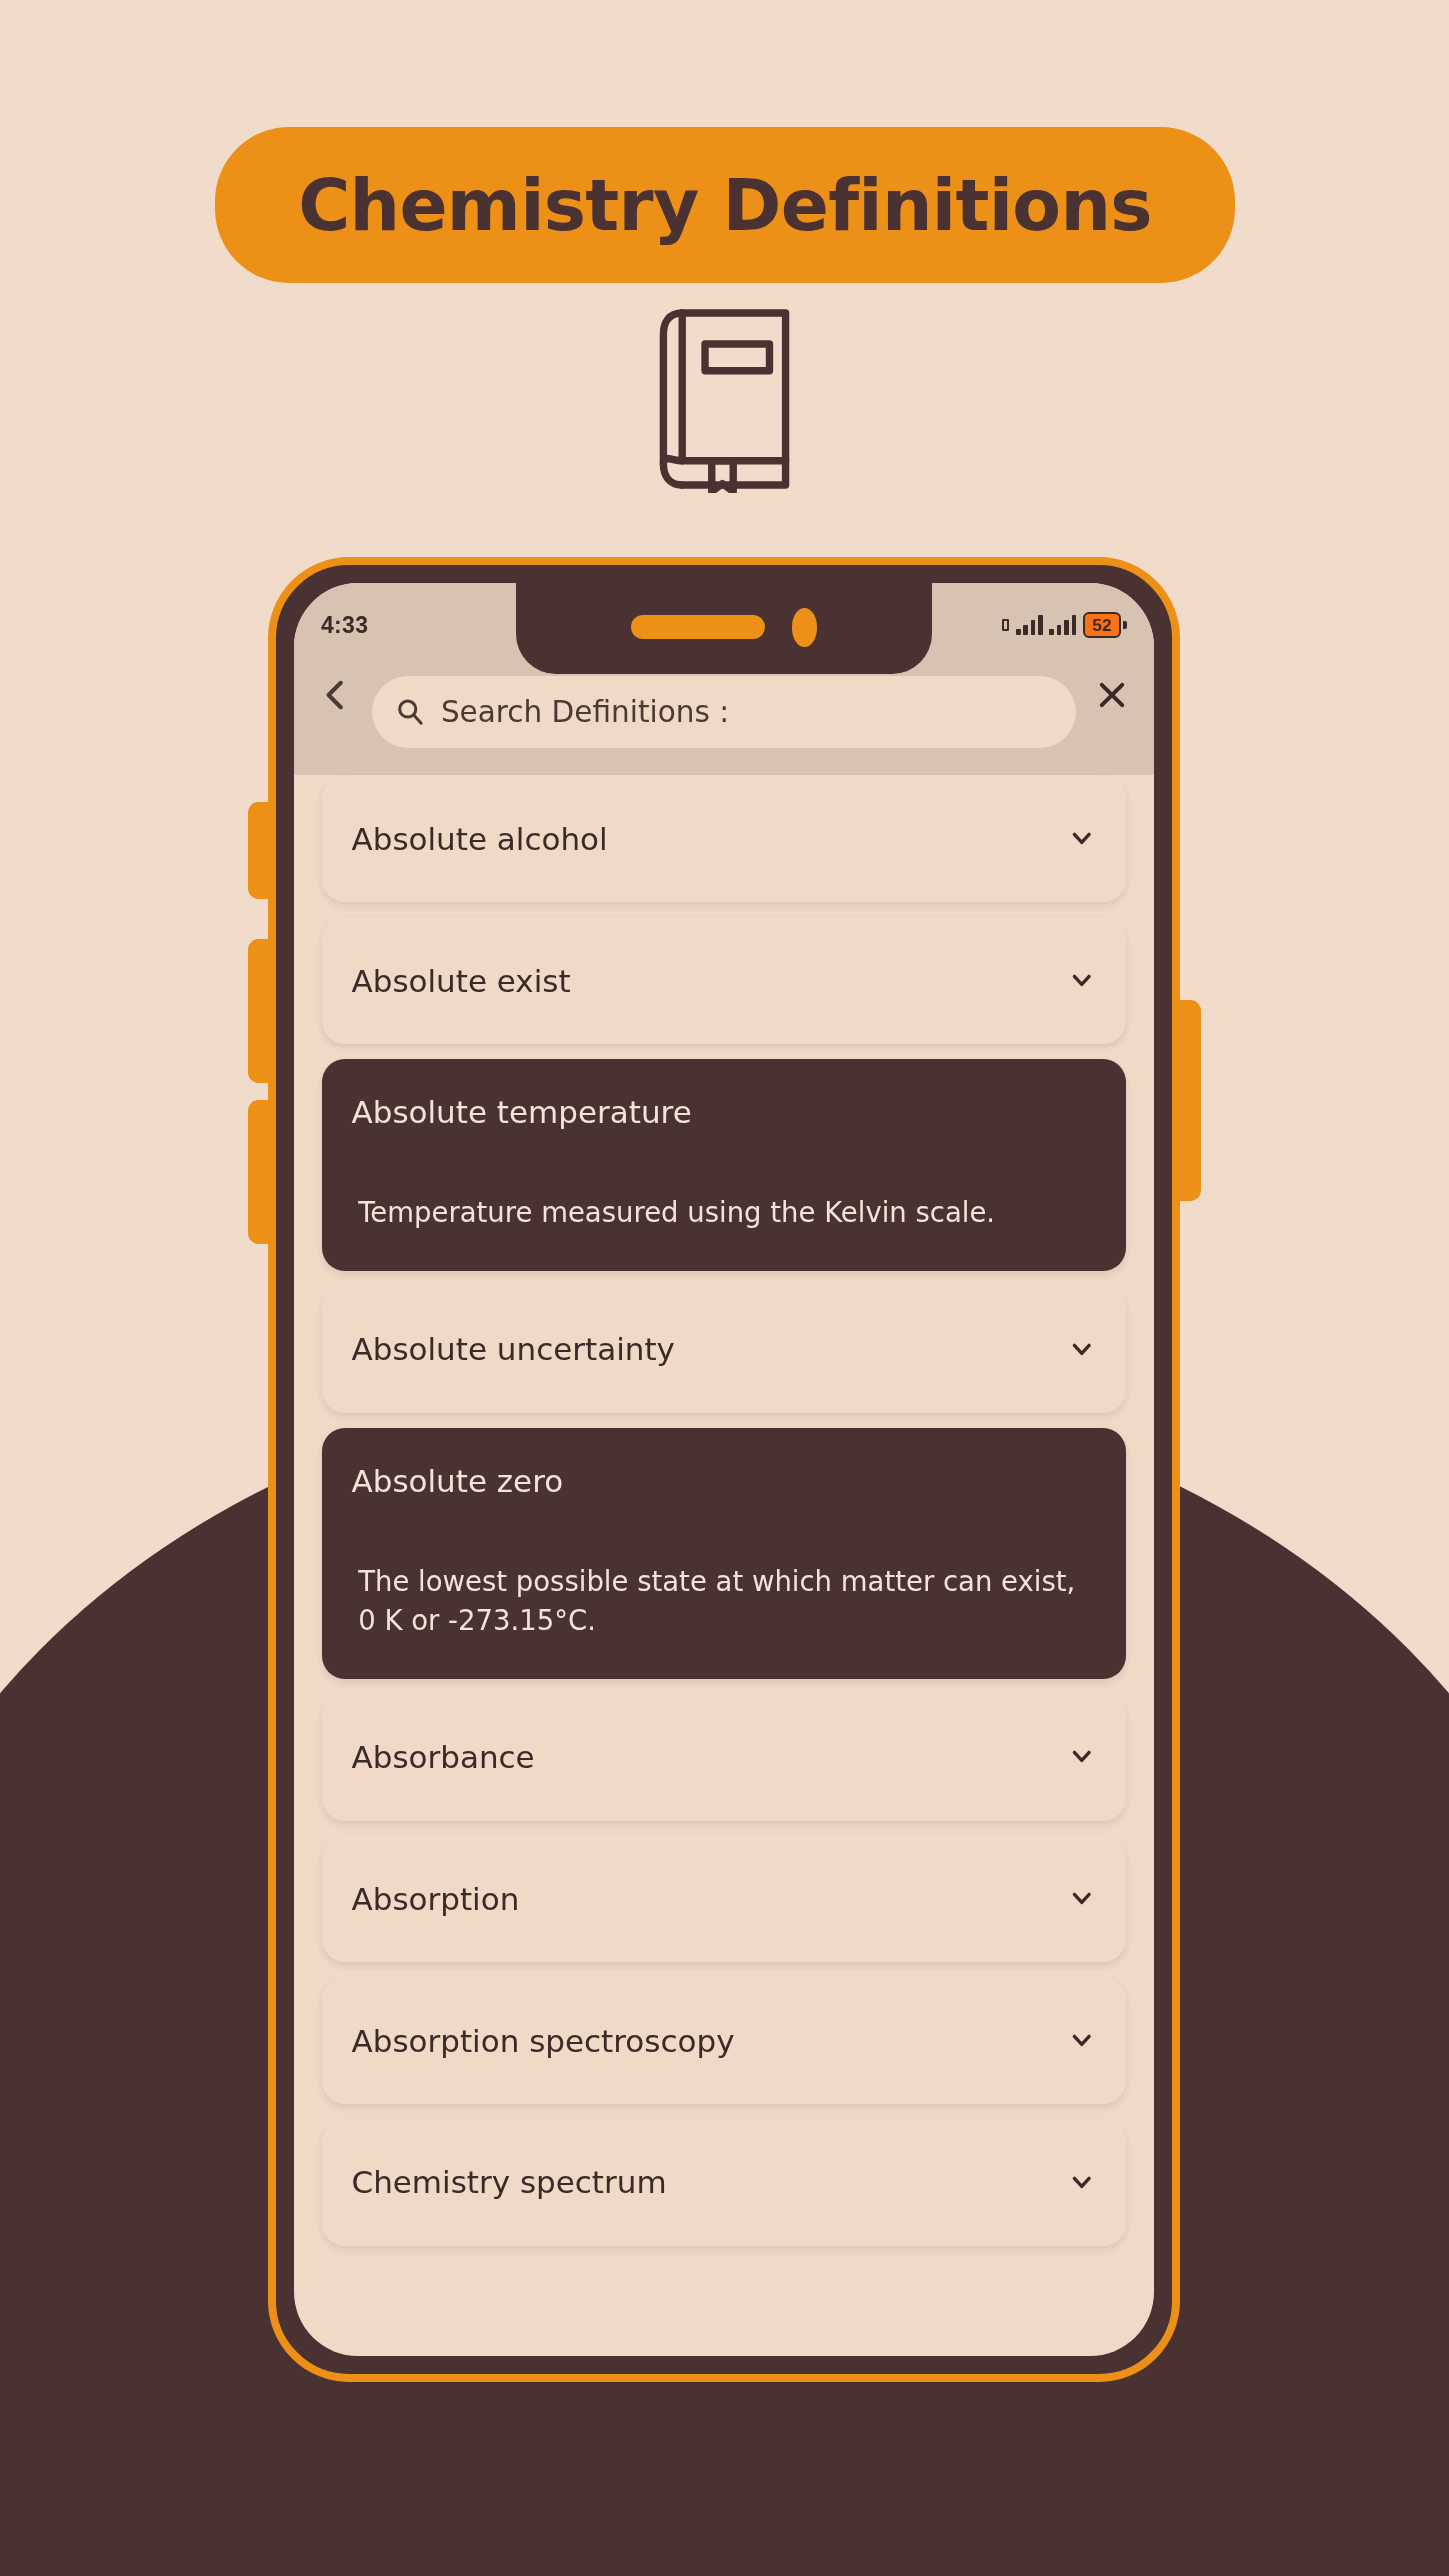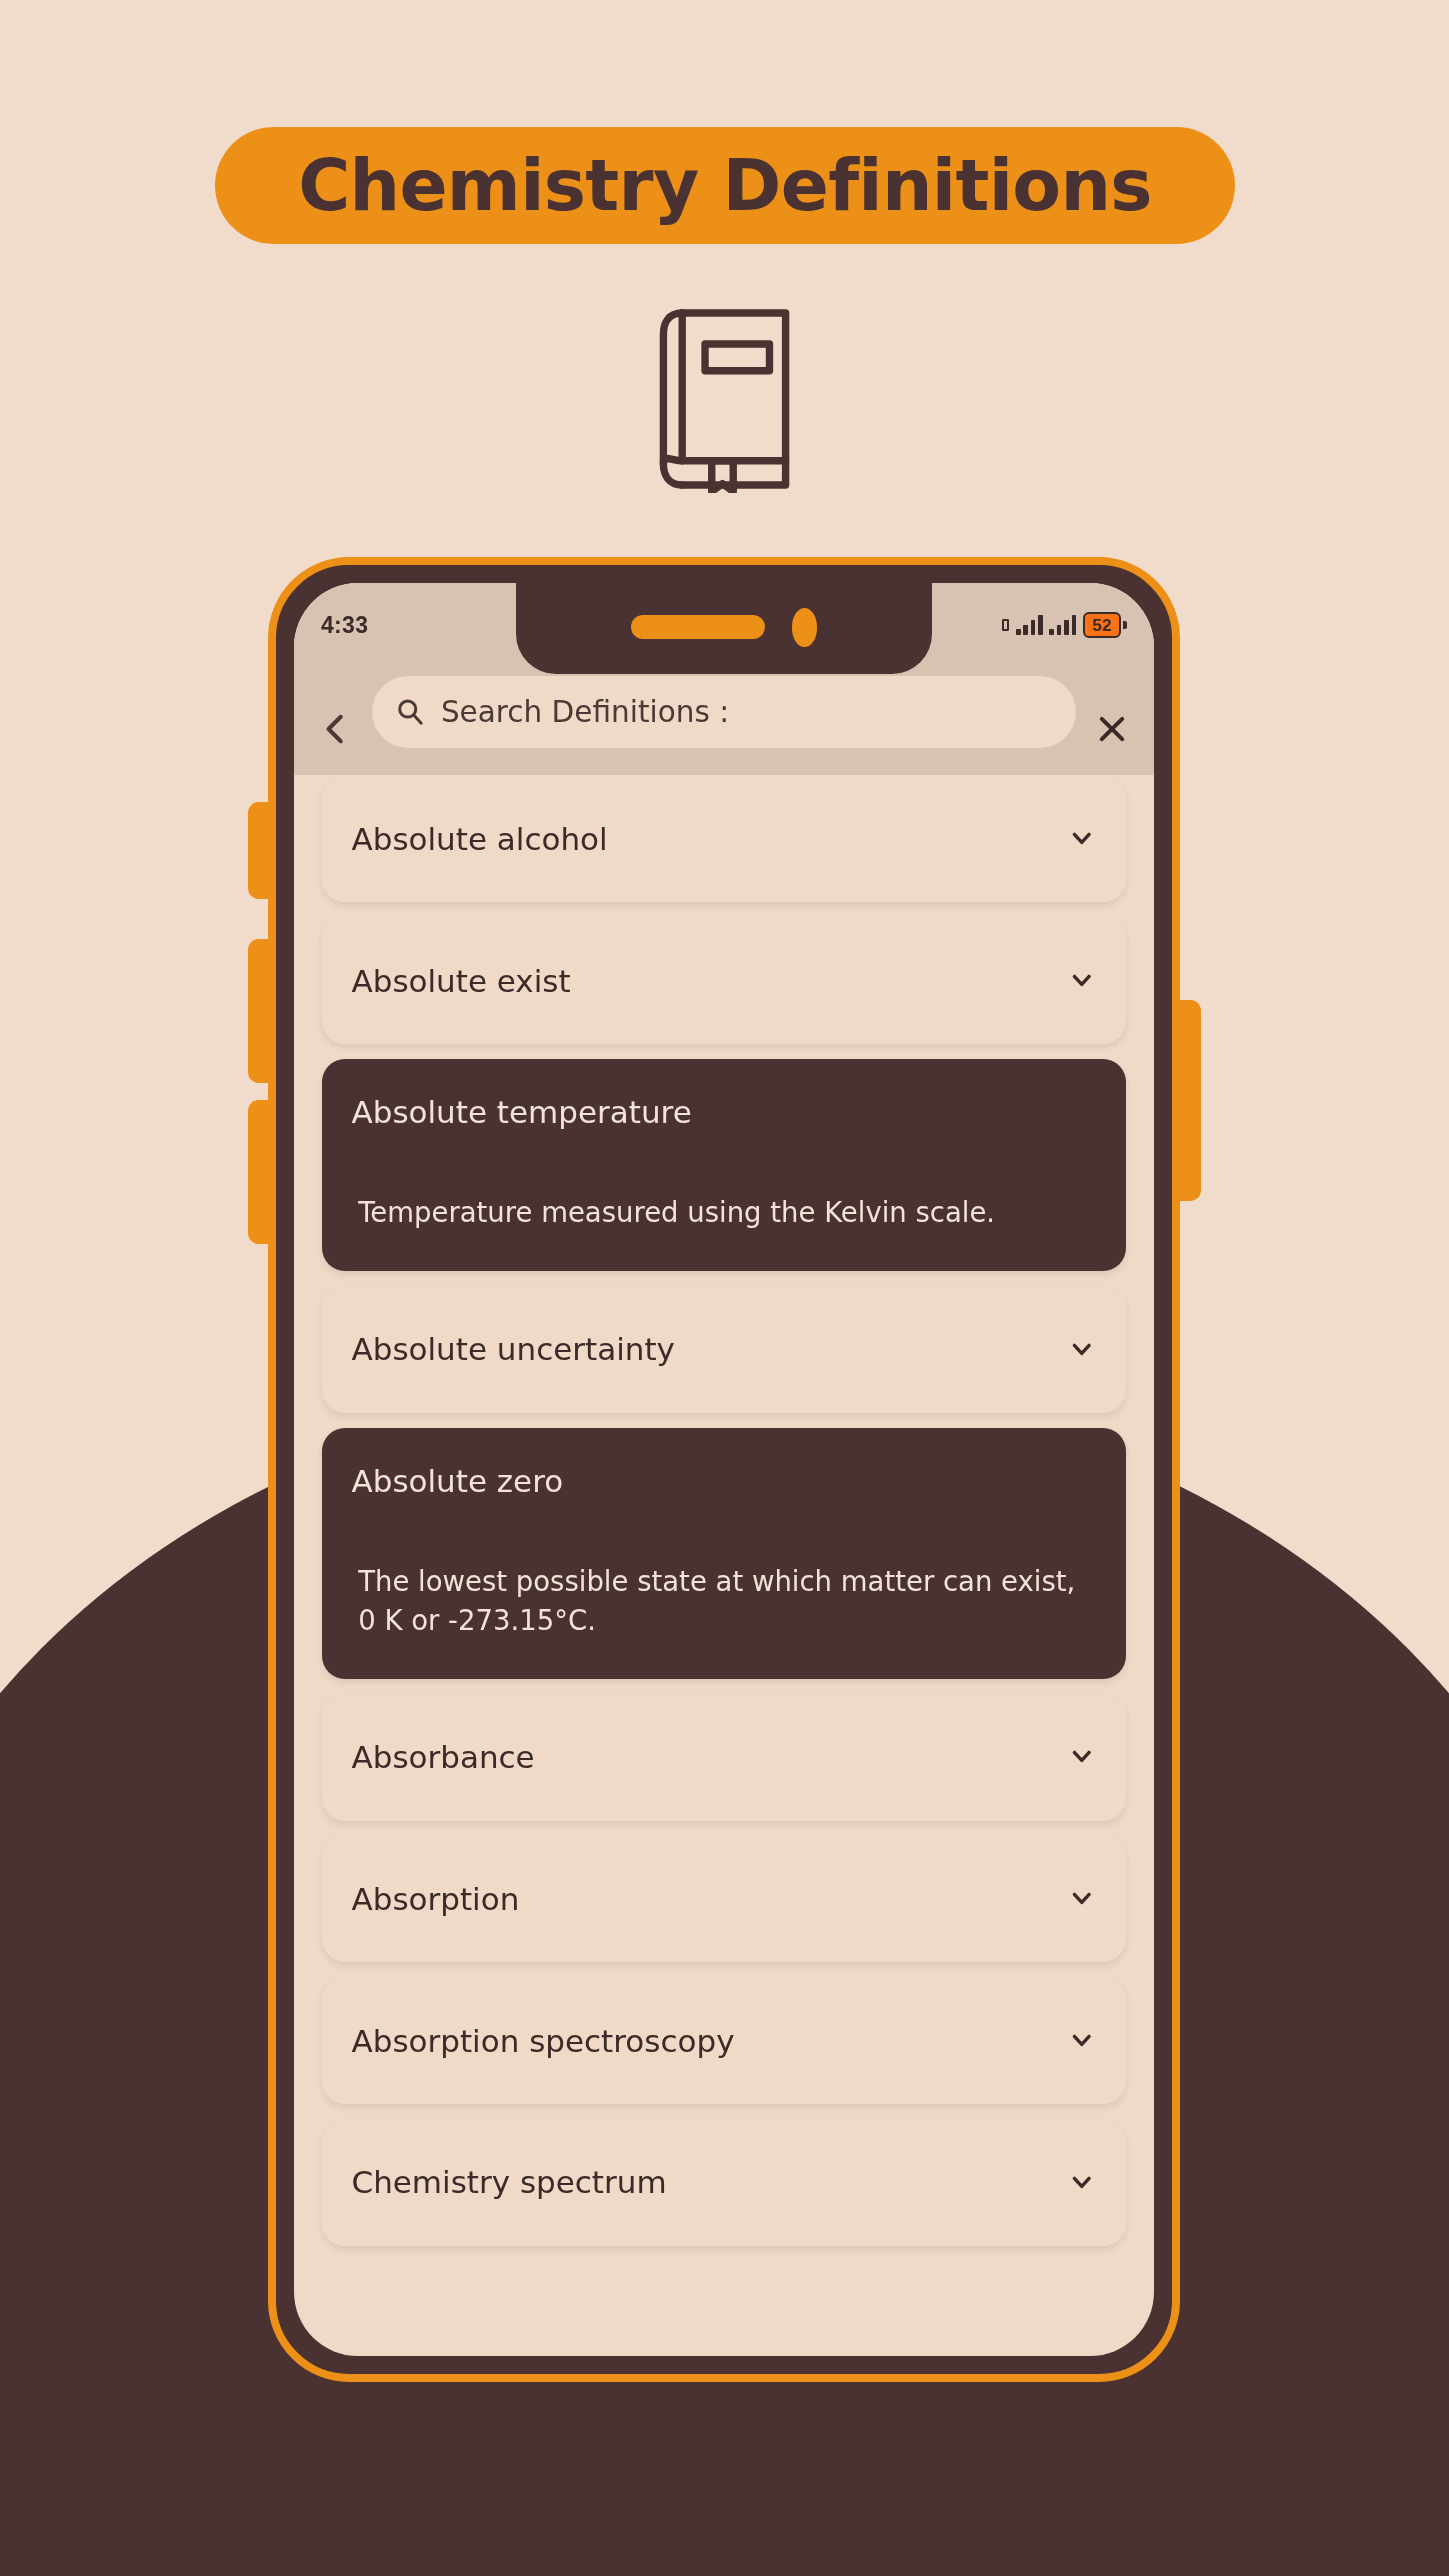--- a/index.html
+++ b/index.html
@@ -20,21 +20,21 @@
     height:1744px;
     background:#493231;
     border-radius:50% 50% 0 0 / 42% 42% 0 0;
     z-index:0;
   }
 
   
   #title-banner{
     position:absolute;
     left:215px; top:127px;
-    width:1020px; height:117px;
+    width:1020px; height:156px;
     background:#ed9018;
     border-radius:74px;
     display:flex; align-items:center; justify-content:center;
     z-index:3;
   }
   #title-banner .txt{
     font-size:71px;
     font-weight:700;
     color:#493231;
     letter-spacing:-0.7px;
@@ -139,21 +139,21 @@
     gap:27px;
     z-index:5;
   }
   #speaker{ width:134px; height:24px; background:#ed9018; border-radius:13.4px; }
   #camera{ width:25.5px; height:39px; background:#ed9018; border-radius:50%; }
 
   
   #header{
     background:#d8c2b2;
     padding:9.4px 23px 27px 23px;
-    display:flex; align-items:flex-end; gap:17.4px;
+    display:flex; align-items:flex-start; gap:17.4px;
   }
   #back-icon{ width:38px; height:38px; flex:0 0 auto; }
   #close-icon{ width:38px; height:38px; flex:0 0 auto; }
   #search-pill{
     flex:1 1 auto;
     height:72px;
     background:#f0d9c7;
     border-radius:36px;
     display:flex; align-items:center;
     padding:0 23px;

